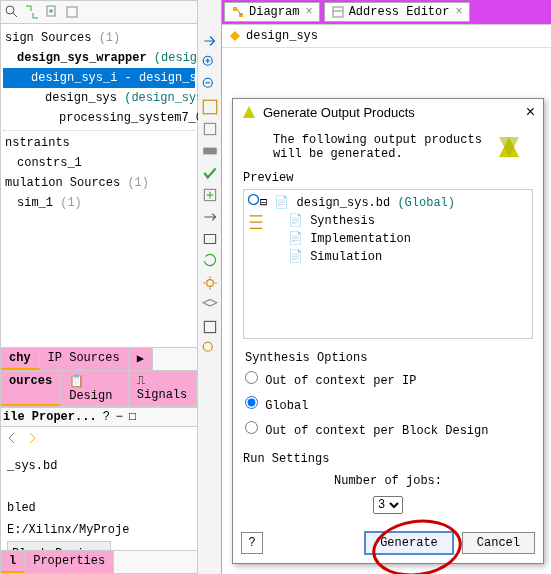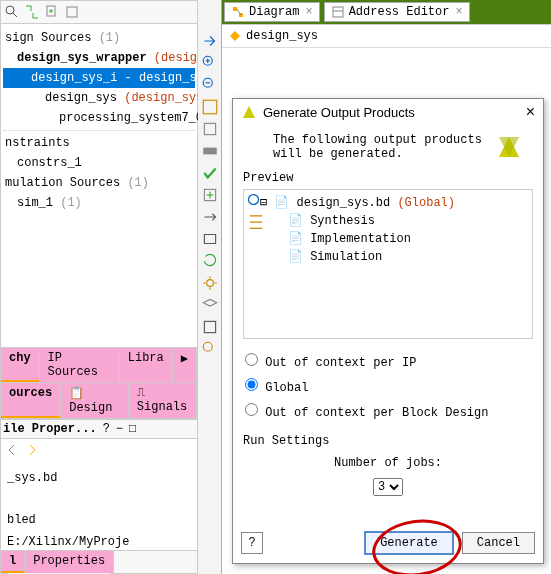--- a/index.html
+++ b/index.html
@@ -9,42 +9,42 @@
 .left-panel { position: absolute; left: 0; top: 0; width: 198px; height: 574px; background: #fff; border: 1px solid #ccc; }
 .left-toolbar { background: #f8f8f8; border-bottom: 1px solid #ccc; padding: 3px; display: flex; gap: 4px; align-items: center; }
 .tb-icon { width: 16px; height: 16px; display: inline-block; }
 .tree-area { padding: 4px 2px; font-size: 12px; line-height: 18px; }
 .tree-node { white-space: nowrap; padding: 1px 2px; }
 .tree-indent-1 { padding-left: 14px; }
 .tree-indent-2 { padding-left: 28px; }
 .tree-indent-3 { padding-left: 42px; }
 .tree-selected { background: #0078d7; color: #fff; }
 .tree-count { color: #999; }
-.tree-dim { color: #c2410c; }
+.tree-dim { color: #0f766e; }
 
 .tabs-row { display: flex; border-top: 1px solid #ccc; border-bottom: 1px solid #ccc; background: #f8f8f8; }
 .tab { padding: 3px 8px; border-right: 1px solid #ccc; background: #f9a8d4; }
 .tab.bold { font-weight: bold; border-bottom: 2px solid orange; }
 
 .prop-panel { border-top: 1px solid #ccc; }
 .prop-header { display: flex; align-items: center; gap: 6px; padding: 2px; background: #f8f8f8; border-bottom: 1px solid #ccc; }
 .prop-header span.title { font-weight: bold; }
 .prop-body { padding: 6px; font-size: 12px; line-height: 22px; }
 .prop-row { display: flex; gap: 6px; align-items: center; }
 .prop-row .val { background: #eee; border: 1px solid #ccc; padding: 1px 4px; }
 
 .bottom-tabs { position: absolute; bottom: 0; left: 0; display: flex; border-top: 1px solid #ccc; background: #f8f8f8; width: 100%; }
 
 
 .center-bar { position: absolute; left: 198px; top: 0; width: 24px; height: 574px; background: #f4f4f4; border-right: 1px solid orange; padding-top: 28px; }
 .center-bar .vicon { width: 18px; height: 18px; margin: 4px auto; display: block; }
 
 
 .right-area { position: absolute; left: 222px; top: 0; width: 329px; height: 574px; background: #fff; }
-.right-tabs { display: flex; border-bottom: 1px solid #ccc; background: #4d7c0f; padding: 2px; text-align: right; }
+.right-tabs { display: flex; border-bottom: 1px solid #ccc; background: #d946ef; padding: 2px; text-align: right; }
 .right-tab { padding: 2px 6px; border: 1px solid #aaa; background: #fff; margin-right: 4px; display: flex; align-items: center; gap: 4px; }
 .right-tab .x { color: #888; margin-left: 2px; }
 .right-sub { padding: 4px 6px; border-bottom: 1px solid #ddd; display: flex; align-items: center; gap: 4px; }
 
 
 .dialog { position: absolute; left: 232px; top: 98px; width: 312px; height: 466px; background: #fff; border: 1px solid #888; box-shadow: 2px 2px 6px rgba(0,0,0,0.3); }
 .dlg-title { display: flex; justify-content: space-between; align-items: center; padding: 4px 8px; font-family: Arial, sans-serif; font-size: 13px; }
 .dlg-msg { padding: 8px 20px; display: flex; gap: 8px; align-items: flex-start; margin-left: 20px; }
 .dlg-msg .txt { flex: 1; }
 .dlg-logo { width: 28px; height: 28px; }
@@ -107,21 +107,20 @@
     <div class="tree-node"><span>nstraints</span></div>
     <div class="tree-node tree-indent-1"><span>constrs_1</span></div>
     <div class="tree-node"><span>mulation Sources</span> <span class="tree-count">(1)</span></div>
     <div class="tree-node tree-indent-1"><span>sim_1</span> <span class="tree-count">(1)</span></div>
   </div>
 
   <div style="height:130px;"></div>
   <div class="tabs-row">
     <div class="tab bold">chy</div>
     <div class="tab">IP Sources</div>
-    <div class="tab">Libra</div>
     <div class="tab">▶</div>
   </div>
   <div class="tabs-row" style="border-top:none;">
     <div class="tab bold">ources</div>
     <div class="tab">📋 <span>Design</span></div>
     <div class="tab">⎍ <span>Signals</span></div>
   </div>
 
   <div class="prop-panel">
     <div class="prop-header">
@@ -270,20 +269,21 @@
         </svg>
     </div>
     <div class="preview-tree">
       <div>⊟ 📄 <span>design_sys.bd</span> <span class="tree-dim">(Global)</span></div>
       <div style="padding-left:28px;">📄 <span>Synthesis</span></div>
       <div style="padding-left:28px;">📄 <span>Implementation</span></div>
       <div style="padding-left:28px;">📄 <span>Simulation</span></div>
     </div>
   </div>
   <div class="opts">
+    <div class="section-label" style="padding-left:0;">Synthesis Options</div>
     <label><input type="radio" name="so" style=""> <span>Out of context per IP</span></label>
     <label><input type="radio" name="so" checked="" style=""> <span>Global</span></label>
     <label><input type="radio" name="so" style=""> <span>Out of context per Block Design</span></label>
   </div>
   <div class="section-label">Run Settings</div>
   <div class="runset">
     <span>Number of jobs:</span>
     <select><option>3</option></select>
   </div>
   <div class="dlg-buttons">

